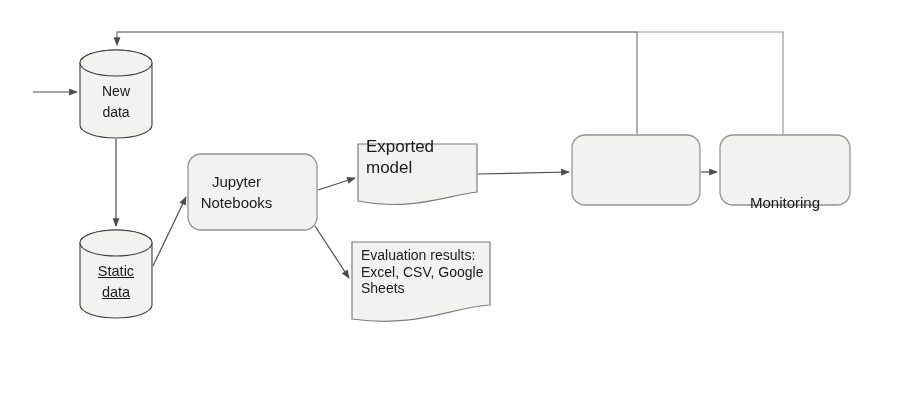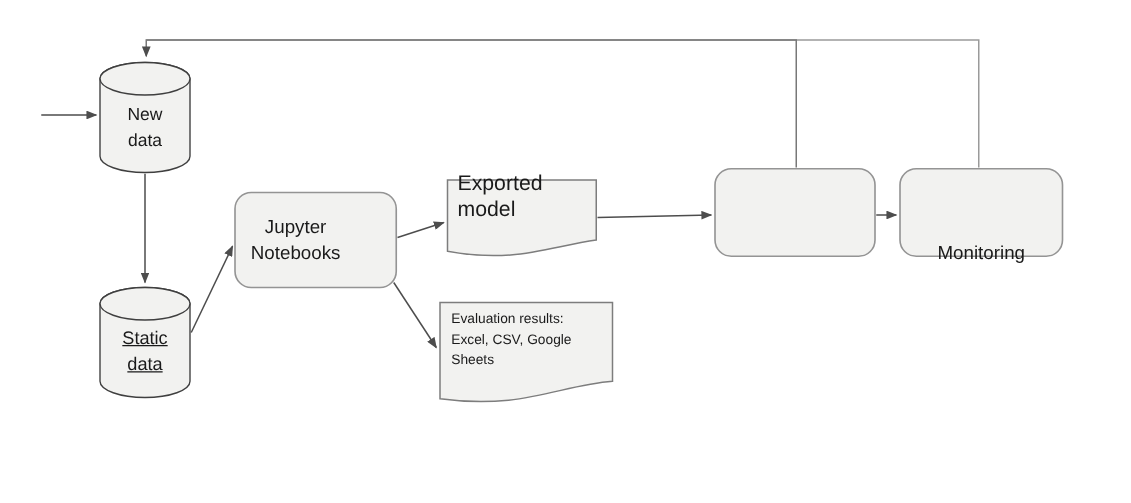--- a/index.html
+++ b/index.html
@@ -20,21 +20,21 @@
   .edge.feedback.light { stroke:var(--feedback-light,#9a9a9a); }
   .arrowhead { fill:var(--connector,#4d4d4d); }
   .lbl { position:absolute; white-space:pre-line; color:var(--text,#1a1a1a); }
   .lbl-new        { left:80px;  top:81px;  width:72px;  text-align:center; font-size:14px; line-height:21px; }
   .lbl-static     { left:80px;  top:261px; width:72px;  text-align:center; font-size:14.5px; line-height:21px;text-decoration:underline; }
   .lbl-box { display:flex; align-items:center; justify-content:center; text-align:center; font-size:15px; line-height:21px; }
   .lbl-jupyter    { left:172px; top:154px; width:129px; height:76px; }
   .lbl-flask      { left:572px; top:135px; width:128px; height:70px; }
   .lbl-monitoring { left:720px; top:135px; width:130px; height:70px;margin-top:32px; }
   .lbl-exported   { left:366px; top:136px; font-size:17px; line-height:21px; }
-  .lbl-eval       { left:361px; top:247px; width:126px; font-size:11px; line-height:16.5px; }
+  .lbl-eval       { left:361px; top:247px; width:126px; font-size:14px; line-height:16.5px; }
 </style>
 </head>
 <body>
 
 <div class="canvas">
 
   <svg class="layer" width="905" height="402" viewBox="0 0 905 402">
     <defs>
       <marker id="arrow" viewBox="0 0 10 8" refX="9" refY="4" markerWidth="9" markerHeight="7" markerUnits="userSpaceOnUse" orient="auto">
         <path class="arrowhead" d="M0,0 L10,4 L0,8 Z"></path>

